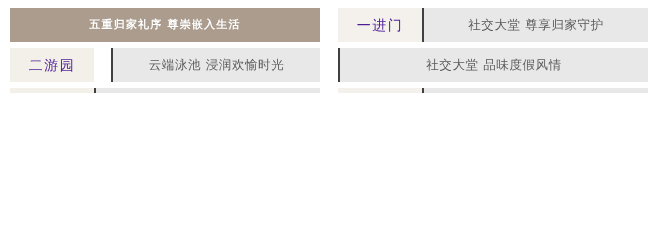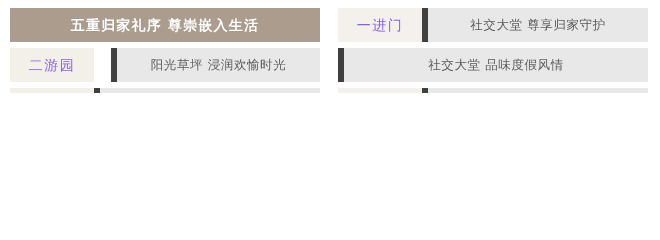--- a/index.html
+++ b/index.html
@@ -48,55 +48,55 @@
   .row-3 { top: 88px; }
 
   
   .row-banner {
     background: #ab9c8d;
     align-items: center;
     justify-content: center;
   }
   .banner-text {
     color: #ffffff;
-    font-size: 14px;
+    font-size: 11px;
     font-weight: bold;
     letter-spacing: 1.2px;
     line-height: 34px;
     white-space: nowrap;
     text-shadow: 0 0 1px rgba(0,0,0,.12);
   }
 
   
   .cell-label {
     width: 84px;
     flex: 0 0 84px;
     background: #f4f1ec;
     display: flex;
     align-items: center;
     justify-content: center;
     box-sizing: border-box;
   }
   .cell-label .label-text {
-    color: #8b5cf6;
+    color: #4c1d95;
     font-size: 14px;
     letter-spacing: 1.5px;
     white-space: nowrap;
     line-height: 1;
   }
 
   
   .cell-content {
     flex: 1 1 auto;
     background: #e8e8e8;
     display: flex;
     align-items: center;
     justify-content: center;
     box-sizing: border-box;
-    border-left: 6px solid #404040;
+    border-left: 2px solid #404040;
   }
   .cell-content .content-text {
     color: #5b5b5b;
     font-size: 12.5px;
     letter-spacing: .6px;
     white-space: nowrap;
     line-height: 1;
   }
 
   
@@ -115,21 +115,21 @@
 
     <div class="row row-1 row-banner">
       <span class="banner-text">五重归家礼序 尊崇嵌入生活</span>
     </div>
 
     <div class="row row-2">
       <div class="cell-label warm">
         <span class="label-text">二游园</span>
       </div>
       <div class="cell-content">
-        <span class="content-text">阳光草坪 浸润欢愉时光</span>
+        <span class="content-text">云端泳池 浸润欢愉时光</span>
       </div>
     </div>
 
     <div class="row row-3">
       <div class="cell-label warm">
         <span class="label-text"></span>
       </div>
       <div class="cell-content">
         <span class="content-text"></span>
       </div>

